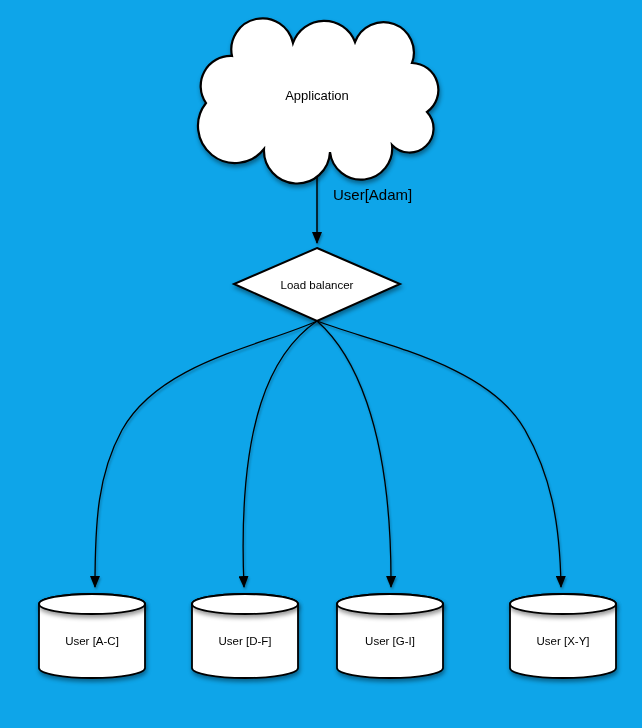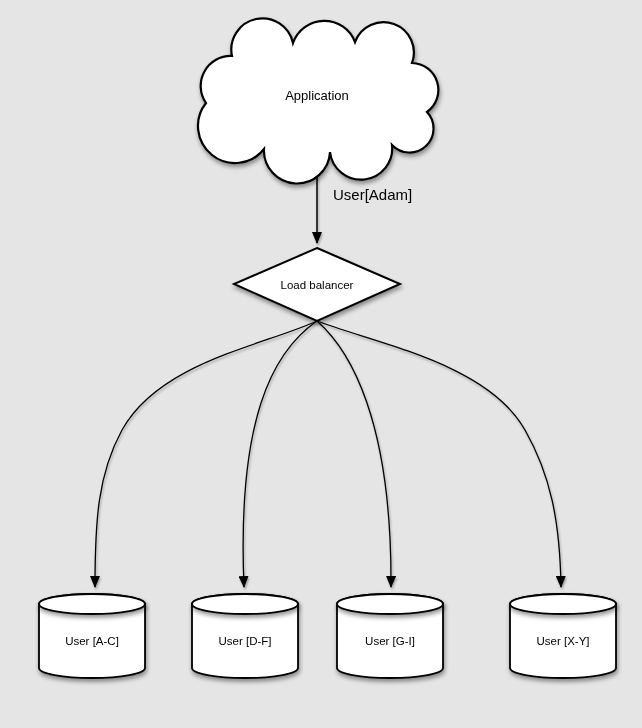--- a/index.html
+++ b/index.html
@@ -5,21 +5,21 @@
   html, body {
     margin: 0;
     padding: 0;
     background: #ffffff;
     font-family: "Liberation Sans", sans-serif;
   }
   .canvas {
     position: relative;
     width: 642px;
     height: 728px;
-    background: #e5e5e5;
+    background: #0ea5e9;
     overflow: hidden;
   }
   svg { display: block; }
   .shape {
     fill: #ffffff;
     stroke: #000000;
     filter: drop-shadow(1px 3px 2px rgba(0,0,0,0.40));
   }
   .cloud-shape   { stroke-width: 2.2; }
   .diamond-shape { stroke-width: 2; }

